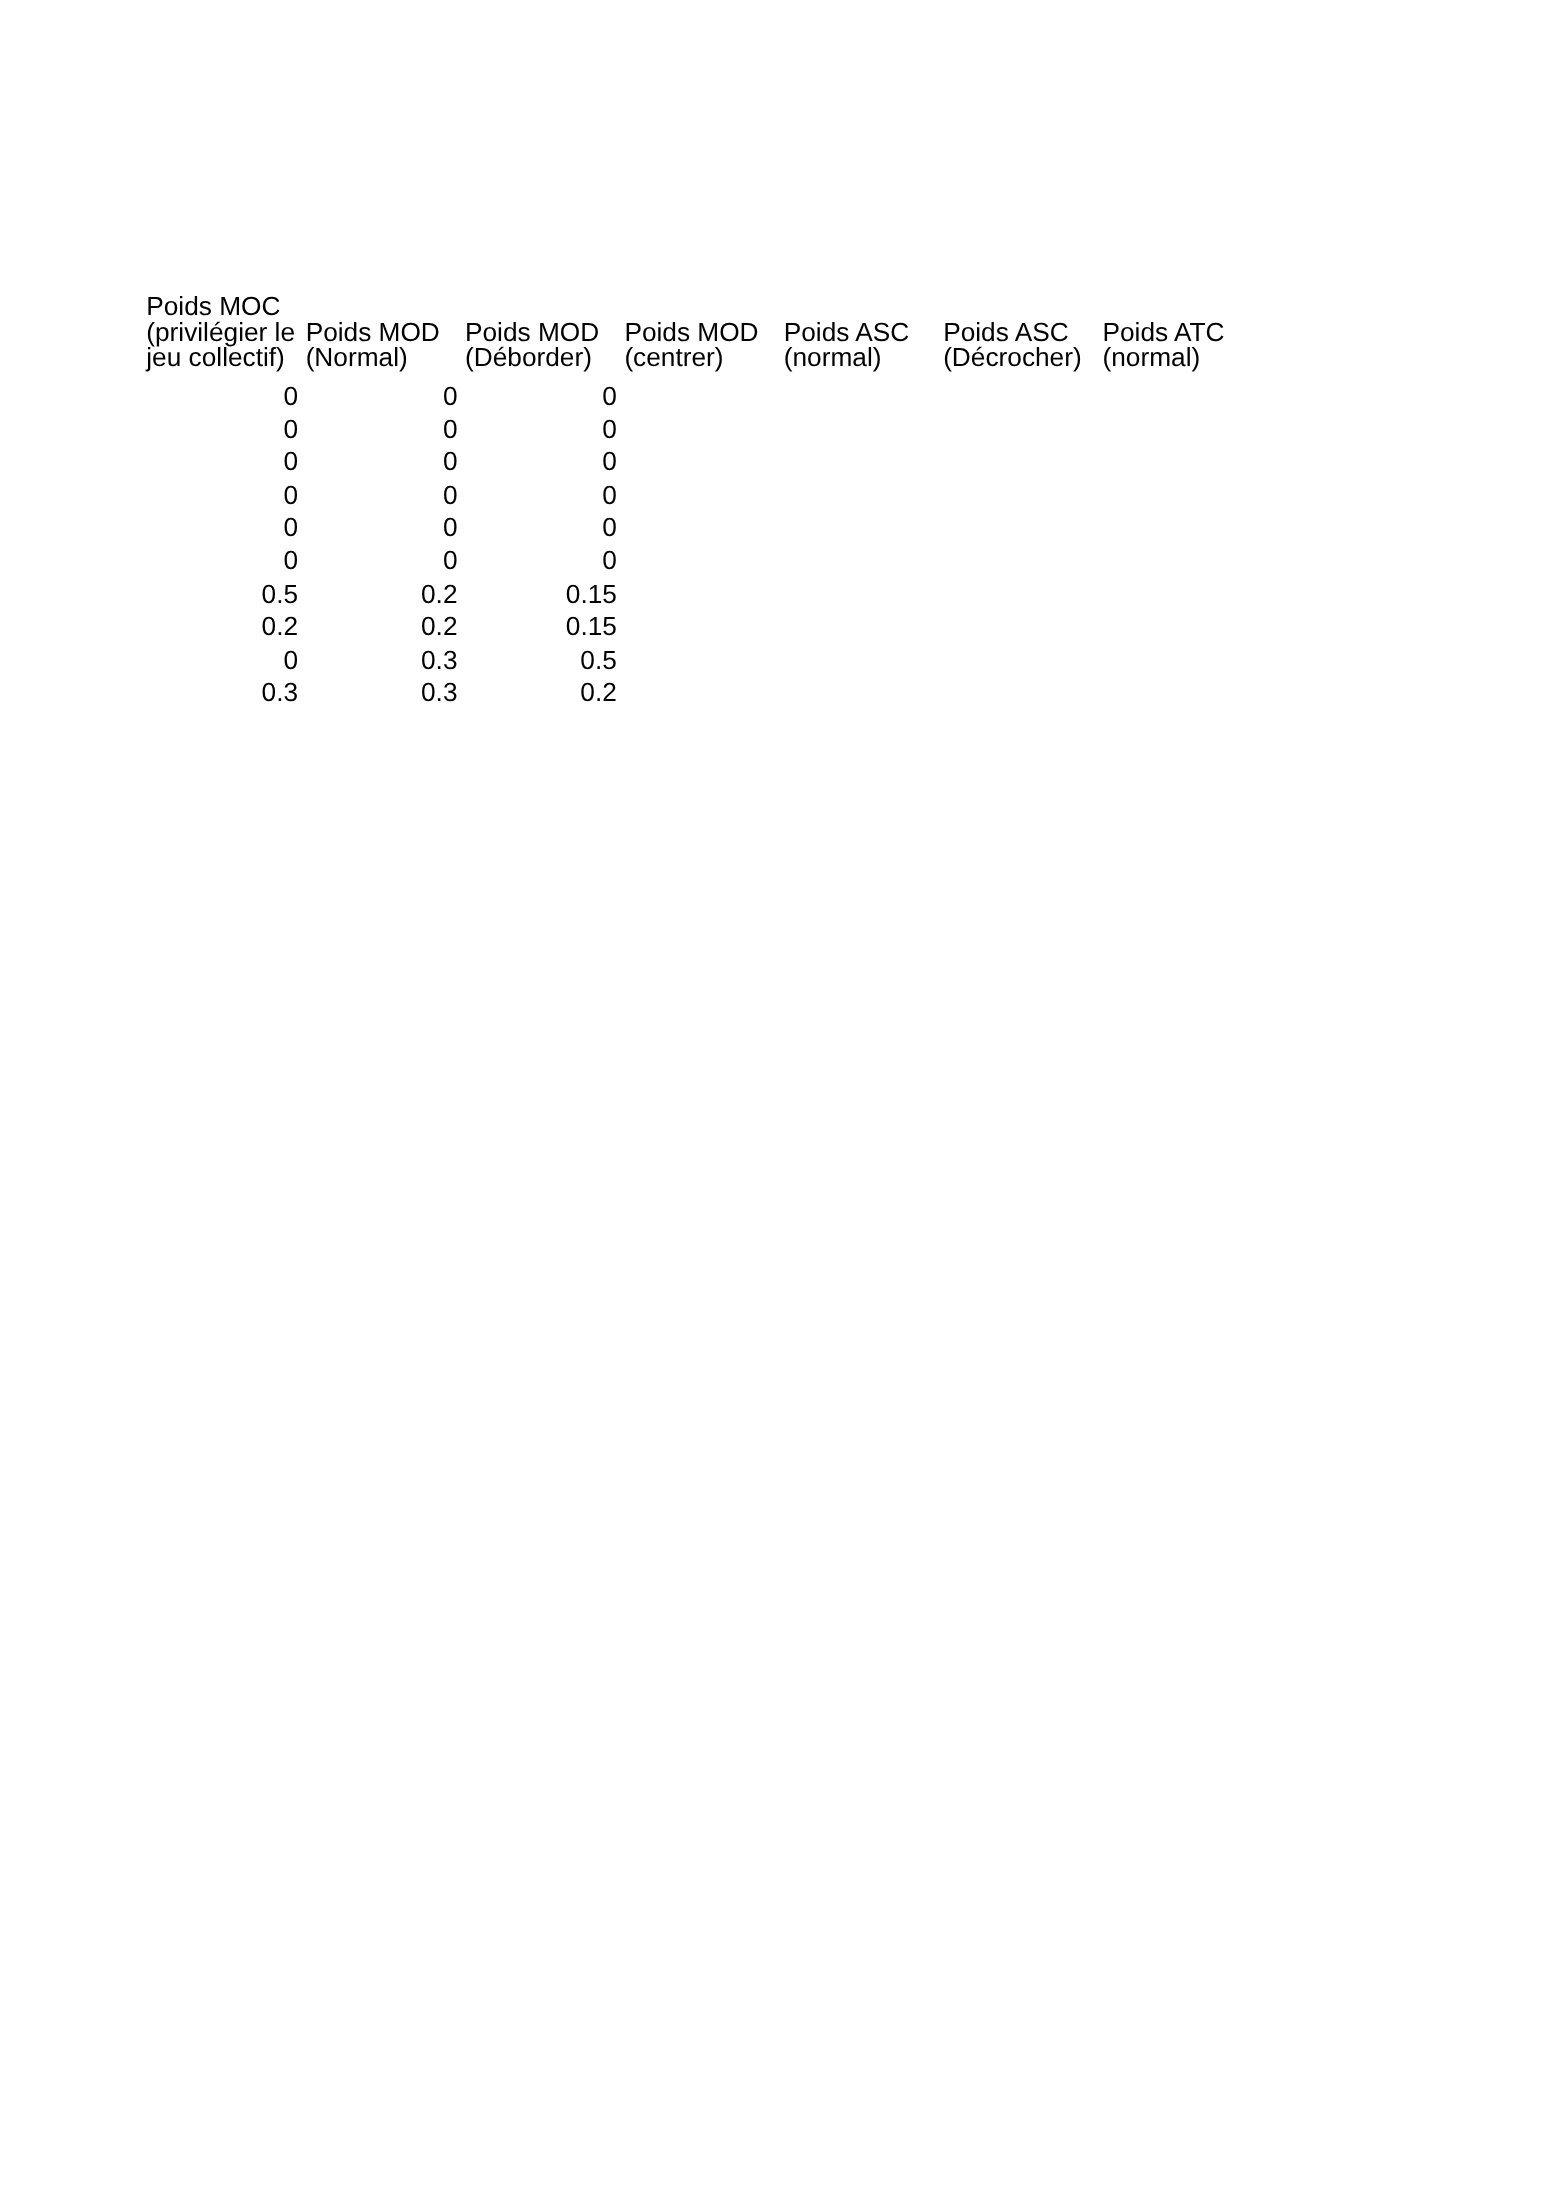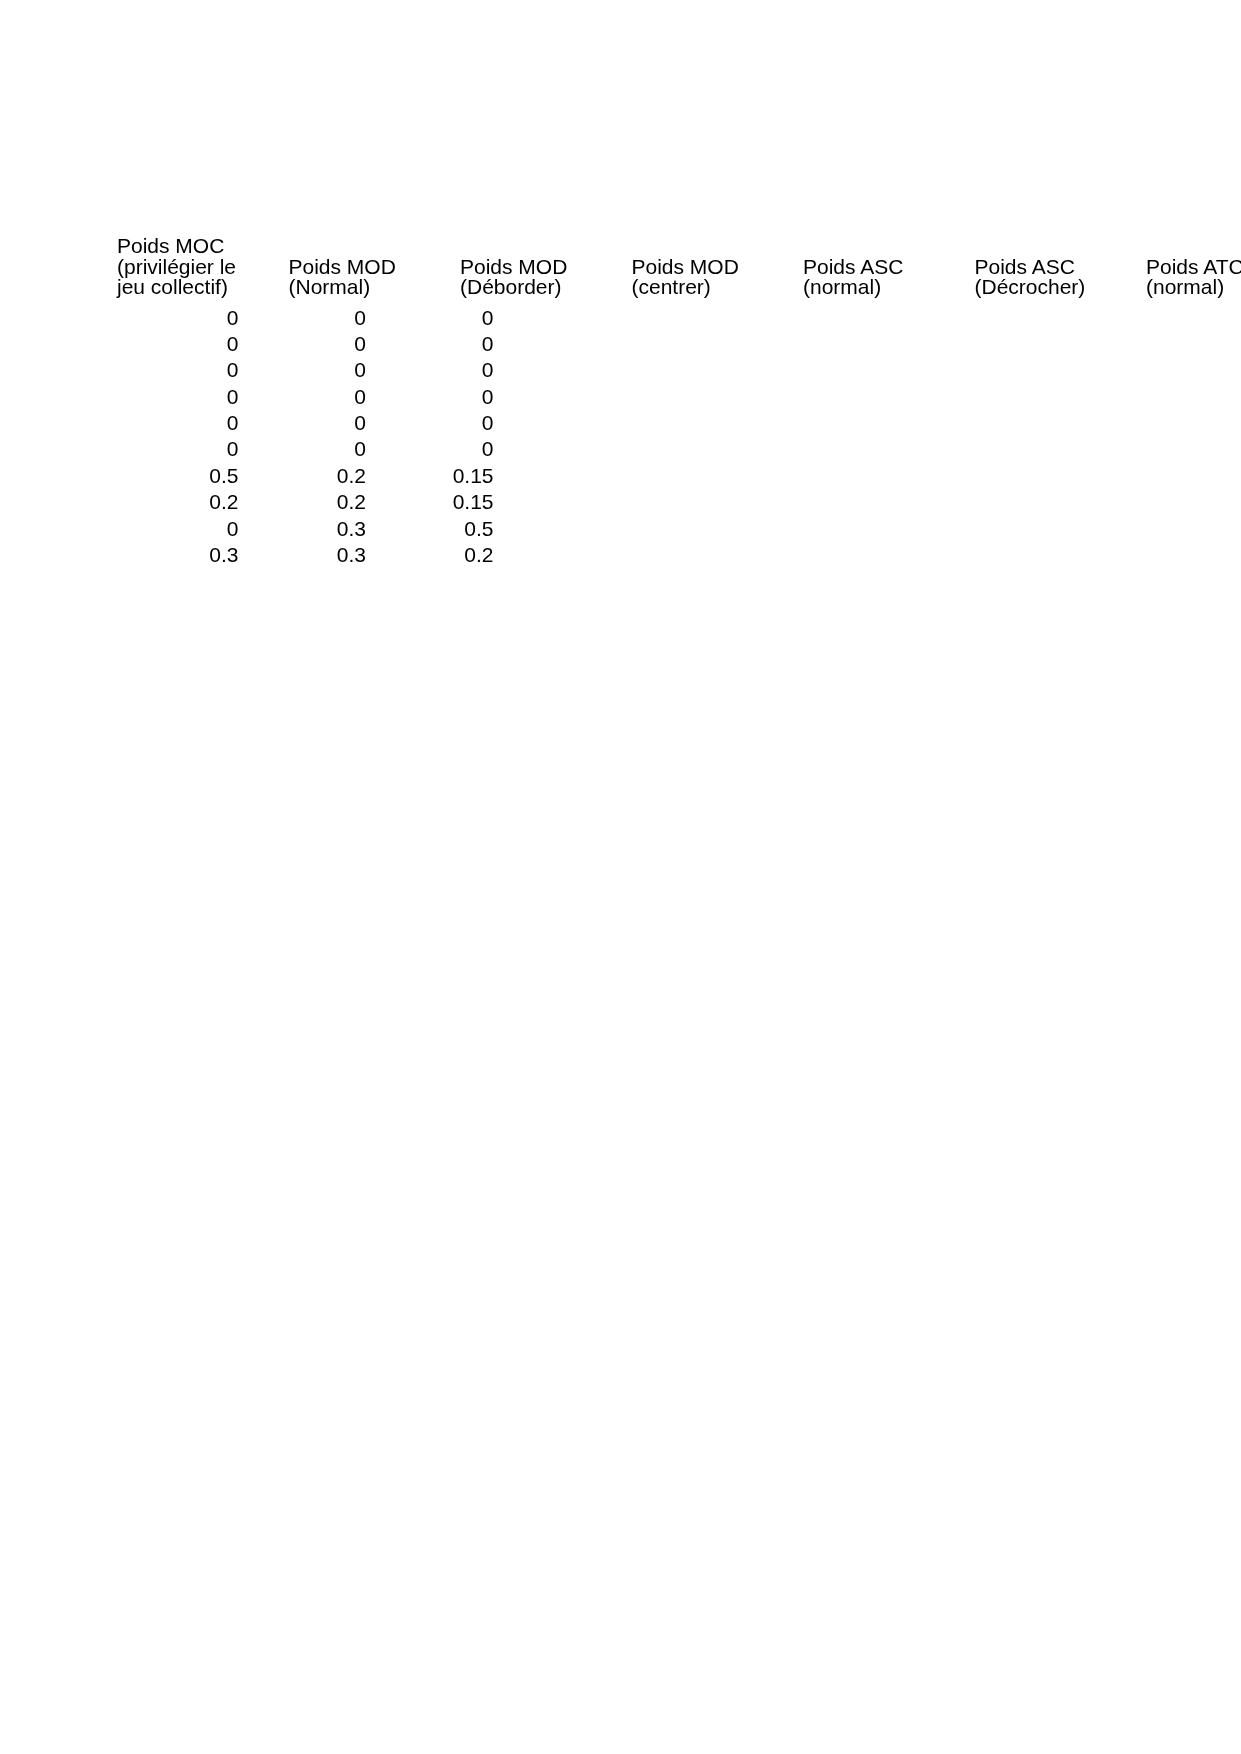--- a/index.html
+++ b/index.html
@@ -17,21 +17,20 @@
   }
   .sheet {
     position: absolute;
     left: 115px;
     top: 236px;
     width: 893px;
   }
   .header-row {
     display: flex;
     align-items: flex-end;
-    gap: 44px;
   }
   .hcell {
     flex: 0 0 127.5px;
     width: 127.5px;
     box-sizing: border-box;
     padding-left: 2px;
     font-size: 21px;
     line-height: 20.5px;
     white-space: pre;      
     overflow: visible;

